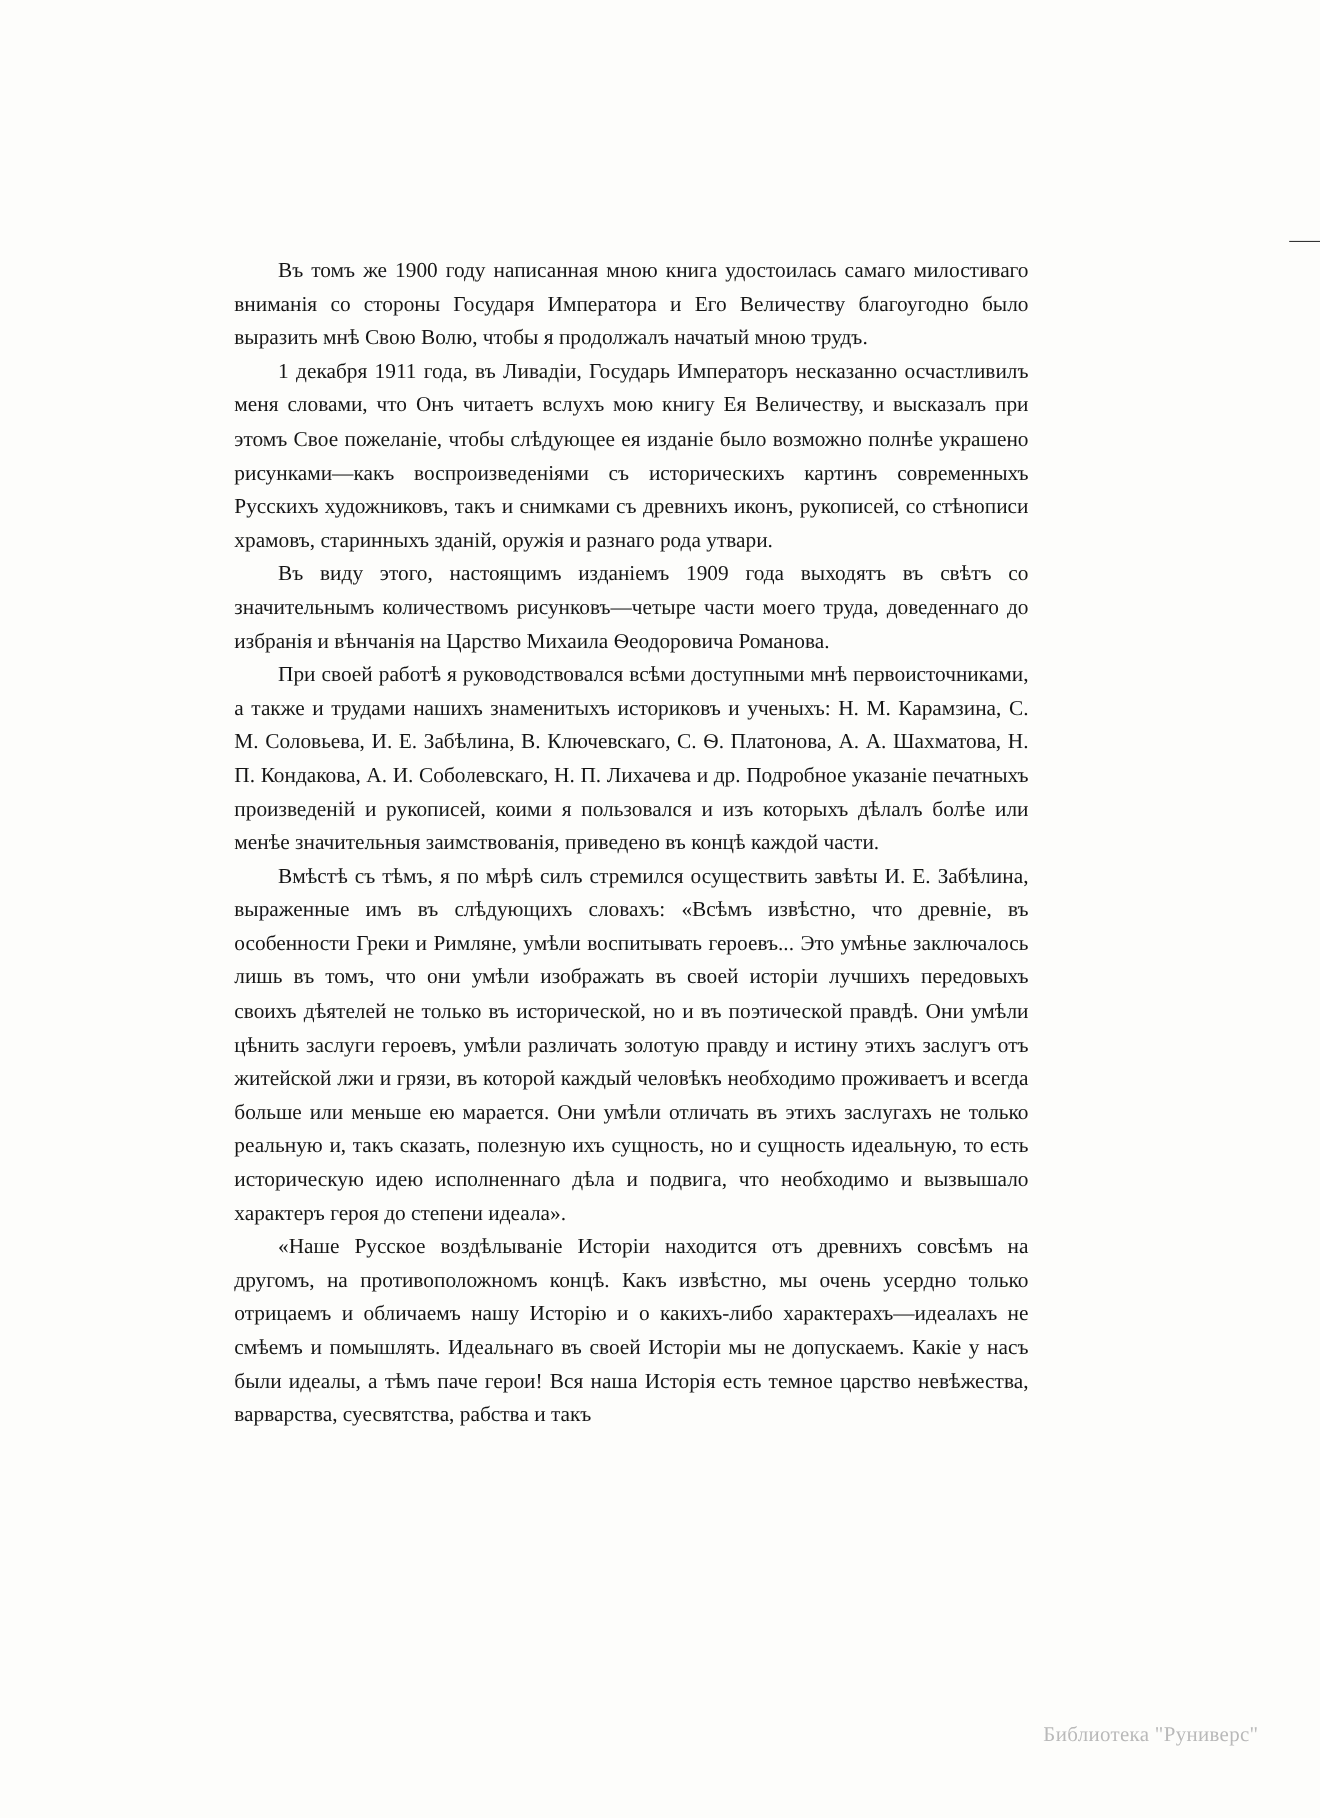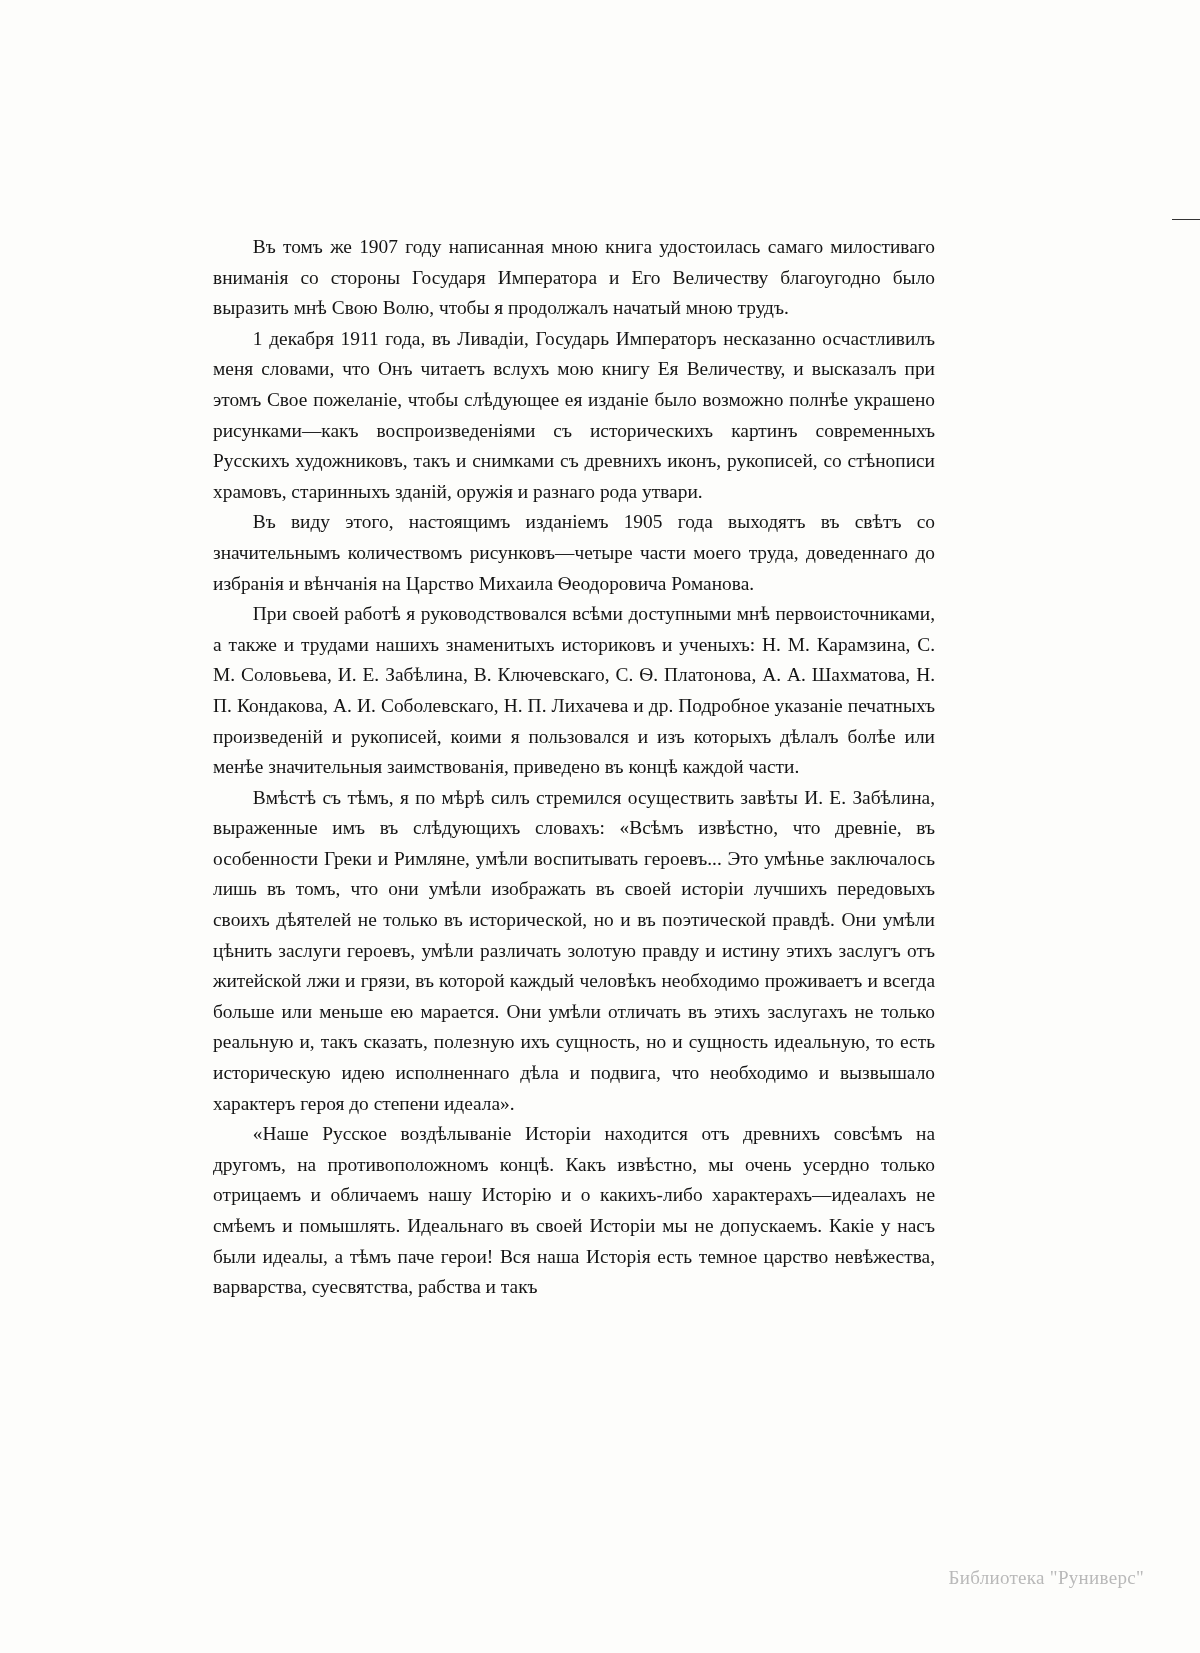--- a/index.html
+++ b/index.html
@@ -70,23 +70,23 @@
 </head>
 <body>
 
 <div class="page">
 
   <div class="page-number-wrap">
     <span class="page-number">11</span>
   </div>
 
   <div class="body-text">
-    <p>Въ томъ же 1907 году написанная мною книга удостоилась самаго милостиваго вниманія со стороны Государя Императора и Его Величеству благоугодно было выразить мнѣ Свою Волю, чтобы я продолжалъ начатый мною трудъ.</p>
+    <p>Въ томъ же 1900 году написанная мною книга удостоилась самаго милостиваго вниманія со стороны Государя Императора и Его Величеству благоугодно было выразить мнѣ Свою Волю, чтобы я продолжалъ начатый мною трудъ.</p>
     <p>1 декабря 1911 года, въ Ливадіи, Государь Императоръ несказанно осчастливилъ меня словами, что Онъ читаетъ вслухъ мою книгу Ея Величеству, и высказалъ при этомъ Свое пожеланіе, чтобы слѣдующее ея изданіе было возможно полнѣе украшено рисунками—какъ воспроизведеніями съ историческихъ картинъ современныхъ Русскихъ художниковъ, такъ и снимками съ древнихъ иконъ, рукописей, со стѣнописи храмовъ, старинныхъ зданій, оружія и разнаго рода утвари.</p>
-    <p>Въ виду этого, настоящимъ изданіемъ 1905 года выходятъ въ свѣтъ со значительнымъ количествомъ рисунковъ—четыре части моего труда, доведеннаго до избранія и вѣнчанія на Царство Михаила Ѳеодоровича Романова.</p>
+    <p>Въ виду этого, настоящимъ изданіемъ 1909 года выходятъ въ свѣтъ со значительнымъ количествомъ рисунковъ—четыре части моего труда, доведеннаго до избранія и вѣнчанія на Царство Михаила Ѳеодоровича Романова.</p>
     <p>При своей работѣ я руководствовался всѣми доступными мнѣ первоисточниками, а также и трудами нашихъ знаменитыхъ историковъ и ученыхъ: Н. М. Карамзина, С. М. Соловьева, И. Е. Забѣлина, В. Ключевскаго, С. Ѳ. Платонова, А. А. Шахматова, Н. П. Кондакова, А. И. Соболевскаго, Н. П. Лихачева и др. Подробное указаніе печатныхъ произведеній и рукописей, коими я пользовался и изъ которыхъ дѣлалъ болѣе или менѣе значительныя заимствованія, приведено въ концѣ каждой части.</p>
     <p>Вмѣстѣ съ тѣмъ, я по мѣрѣ силъ стремился осуществить завѣты И. Е. Забѣлина, выраженные имъ въ слѣдующихъ словахъ: «Всѣмъ извѣстно, что древніе, въ особенности Греки и Римляне, умѣли воспитывать героевъ... Это умѣнье заключалось лишь въ томъ, что они умѣли изображать въ своей исторіи лучшихъ передовыхъ своихъ дѣятелей не только въ исторической, но и въ поэтической правдѣ. Они умѣли цѣнить заслуги героевъ, умѣли различать золотую правду и истину этихъ заслугъ отъ житейской лжи и грязи, въ которой каждый человѣкъ необходимо проживаетъ и всегда больше или меньше ею марается. Они умѣли отличать въ этихъ заслугахъ не только реальную и, такъ сказать, полезную ихъ сущность, но и сущность идеальную, то есть историческую идею исполненнаго дѣла и подвига, что необходимо и вызвышало характеръ героя до степени идеала».</p>
     <p>«Наше Русское воздѣлываніе Исторіи находится отъ древнихъ совсѣмъ на другомъ, на противоположномъ концѣ. Какъ извѣстно, мы очень усердно только отрицаемъ и обличаемъ нашу Исторію и о какихъ-либо характерахъ—идеалахъ не смѣемъ и помышлять. Идеальнаго въ своей Исторіи мы не допускаемъ. Какіе у насъ были идеалы, а тѣмъ паче герои! Вся наша Исторія есть темное царство невѣжества, варварства, суесвятства, рабства и такъ</p>
   </div>
 
   <div class="watermark">Библиотека "Руниверс"</div>
 
 </div>
 
 </body></html>

